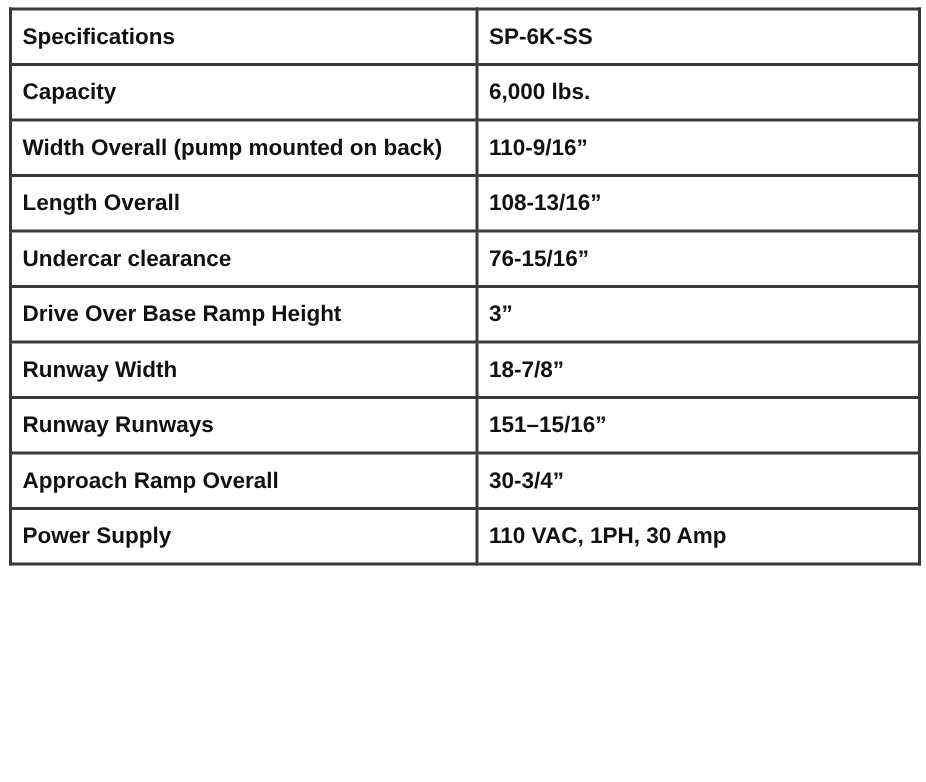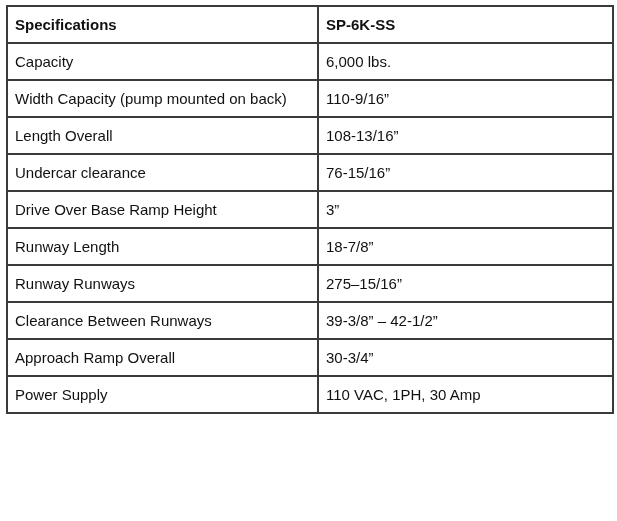--- a/index.html
+++ b/index.html
@@ -24,21 +24,21 @@
       table-layout: fixed;
     }
     table.spec-table td,
     table.spec-table th {
       border: 2px solid #3a3a3a;
       height: 35px;
       padding: 0 0 0 7px;
       font-size: 15px;
       text-align: left;
       vertical-align: middle;
-      font-weight: normal;
+      font-weight: bold;
       white-space: nowrap;
     }
     table.spec-table th {
       font-weight: bold;
     }
     col.c1 { width: 311px; }
     col.c2 { width: 295px; }
   </style>
 </head>
 <body>
@@ -53,46 +53,42 @@
       <th>Specifications</th>
       <th>SP-6K-SS</th>
     </tr>
   </thead>
   <tbody>
     <tr>
       <td>Capacity</td>
       <td>6,000 lbs.</td>
     </tr>
     <tr>
-      <td>Width Capacity (pump mounted on back)</td>
+      <td>Width Overall (pump mounted on back)</td>
       <td>110-9/16”</td>
     </tr>
     <tr>
       <td>Length Overall</td>
       <td>108-13/16”</td>
     </tr>
     <tr>
       <td>Undercar clearance</td>
       <td>76-15/16”</td>
     </tr>
     <tr>
       <td>Drive Over Base Ramp Height</td>
       <td>3”</td>
     </tr>
     <tr>
-      <td>Runway Length</td>
+      <td>Runway Width</td>
       <td>18-7/8”</td>
     </tr>
     <tr>
       <td>Runway Runways</td>
-      <td>275–15/16”</td>
-    </tr>
-    <tr>
-      <td>Clearance Between Runways</td>
-      <td>39-3/8” – 42-1/2”</td>
+      <td>151–15/16”</td>
     </tr>
     <tr>
       <td>Approach Ramp Overall</td>
       <td>30-3/4”</td>
     </tr>
     <tr>
       <td>Power Supply</td>
       <td>110 VAC, 1PH, 30 Amp</td>
     </tr>
   </tbody>

